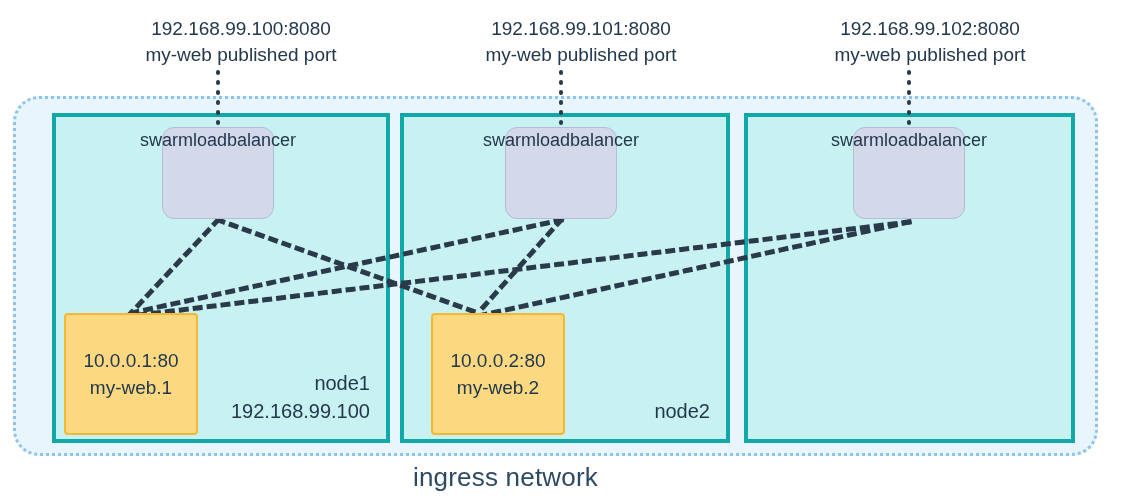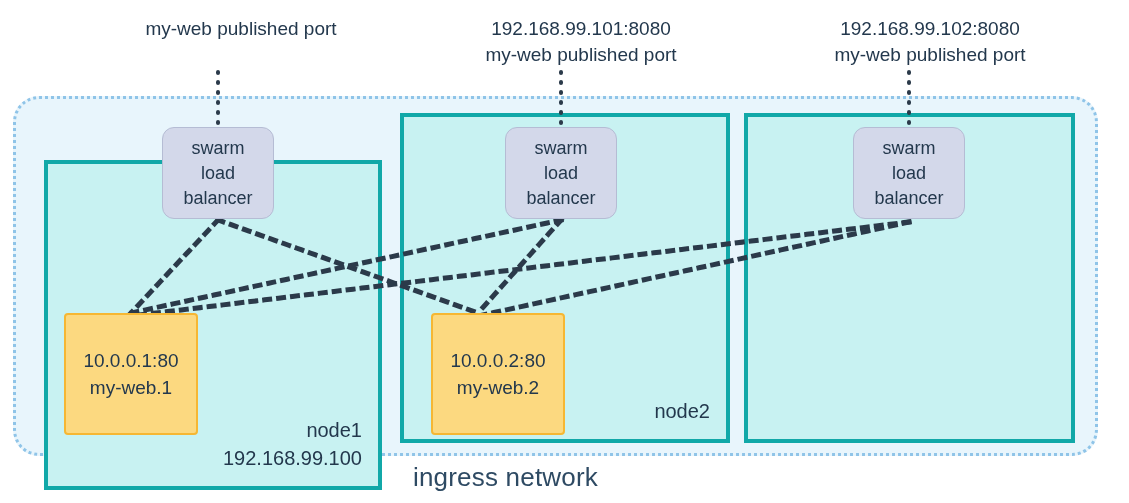--- a/index.html
+++ b/index.html
@@ -55,21 +55,21 @@
 
   
   .node-box {
     position: absolute;
     box-sizing: border-box;
     background: #c8f2f2;
     border: 4px solid #11a8a8;
     top: 113px;
     height: 330px;
   }
-  #node-box-1 { left: 44px;  width: 338px; margin-top: 47px; }
+  #node-box-1 { left: 52px;  width: 338px; }
   #node-box-2 { left: 400px; width: 330px; }
   #node-box-3 { left: 744px; width: 331px; }
 
   .node-caption {
     position: absolute;
     right: 16px;
     bottom: 14px;
     text-align: right;
     color: #23384d;
     font-size: 20px;
@@ -85,22 +85,22 @@
     width: 112px;
     height: 92px;
     background: #d3d8ea;
     border: 1.5px solid #b5bcd4;
     border-radius: 12px;
     color: #23384d;
     font-size: 18px;
     line-height: 25px;
     text-align: center;
     display: flex;
-    flex-direction: column;
-    align-items: center;
+    flex-direction: row;
+    align-items: flex-start;
     justify-content: center;
     top: 127px;
   }
   #lb-box-1 { left: 162px; }
   #lb-box-2 { left: 505px; }
   #lb-box-3 { left: 853px; }
   .lb-box span { display: block; }
 
   
   .task-box {
@@ -149,20 +149,21 @@
   }
   .z2 { z-index: 2; }
   .z3 { z-index: 3; }
 </style>
 </head>
 <body>
 
 <div id="stage">
 
   <div class="port-label" style="left:126px; top:16px; width:230px;">
+    <span class="l1">192.168.99.100:8080</span>
     <span class="l2">my-web published port</span>
   </div>
 
   <div class="port-label" style="left:466px; top:16px; width:230px;">
     <span class="l1">192.168.99.101:8080</span>
     <span class="l2">my-web published port</span>
   </div>
 
   <div class="port-label" style="left:815px; top:16px; width:230px;">
     <span class="l1">192.168.99.102:8080</span>

